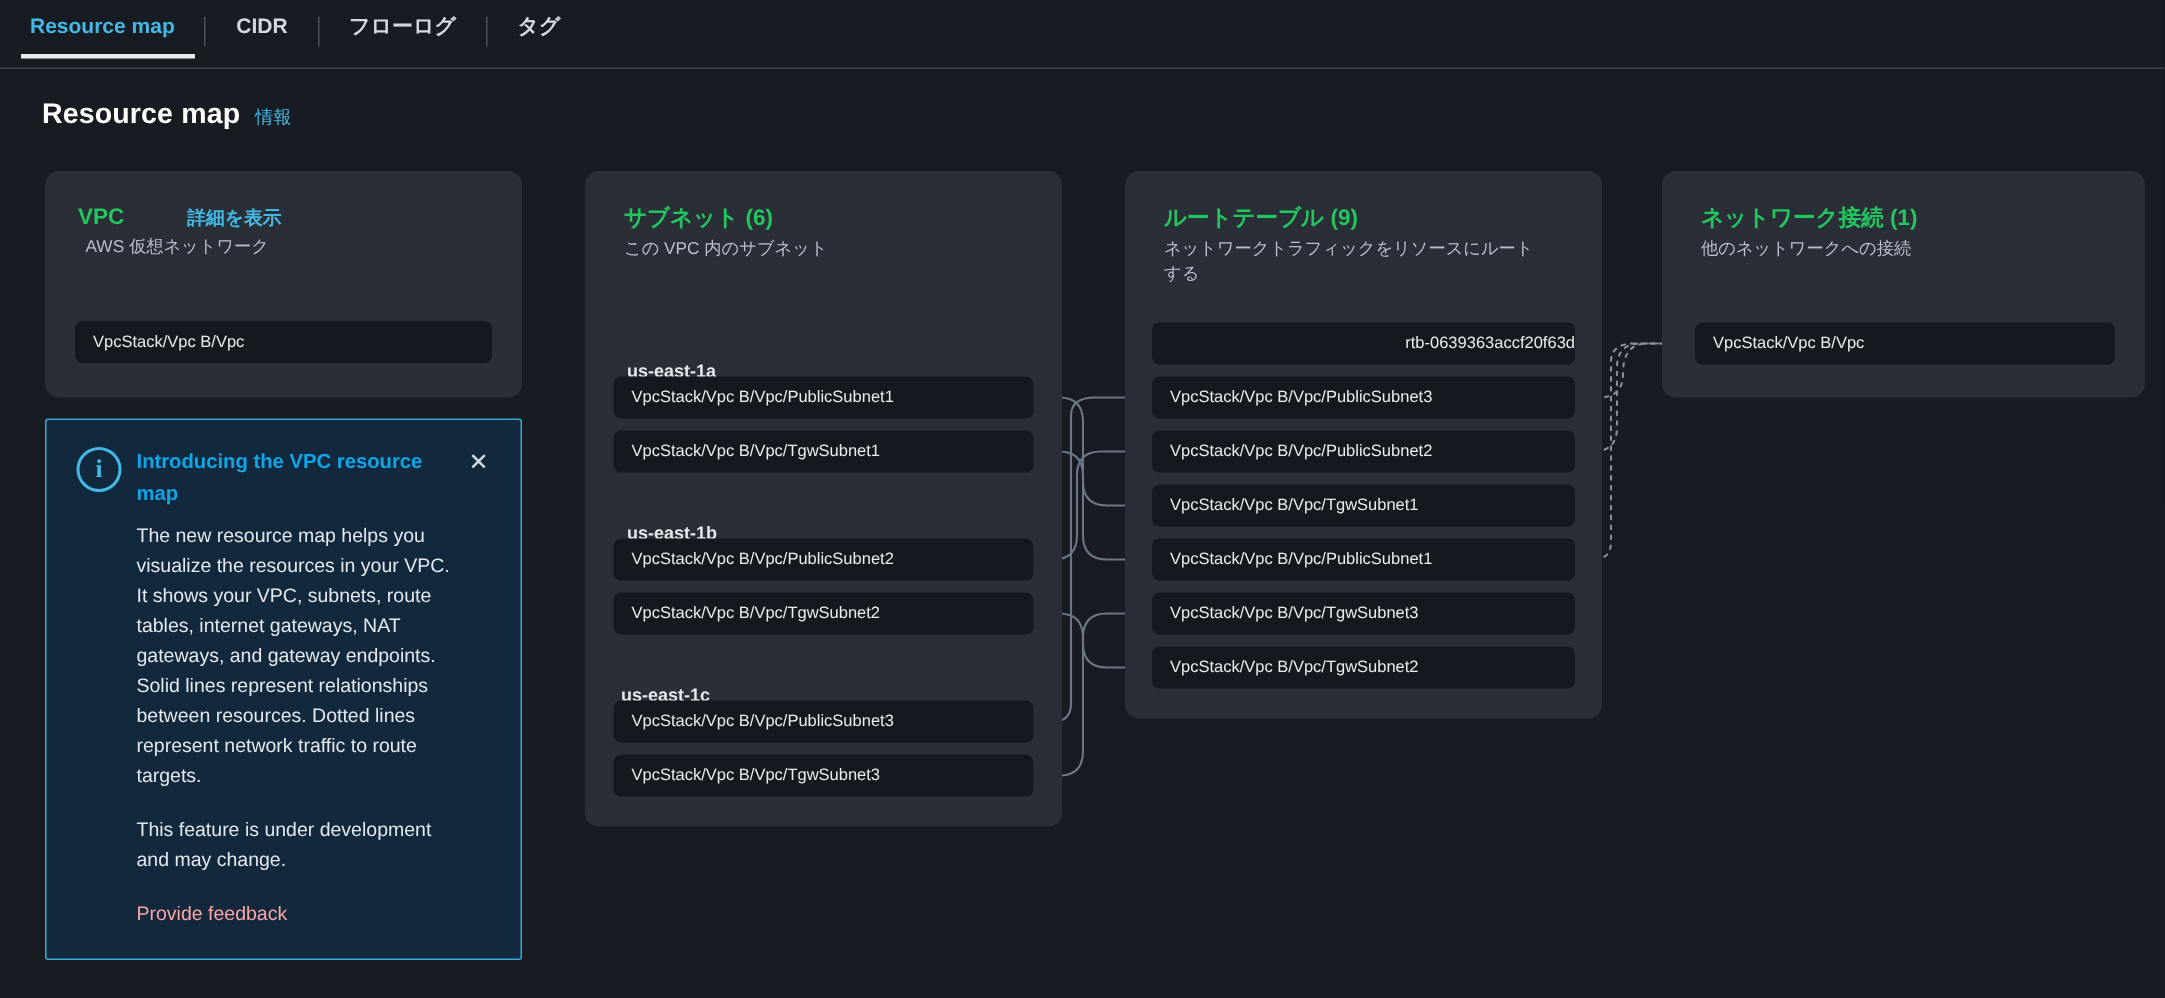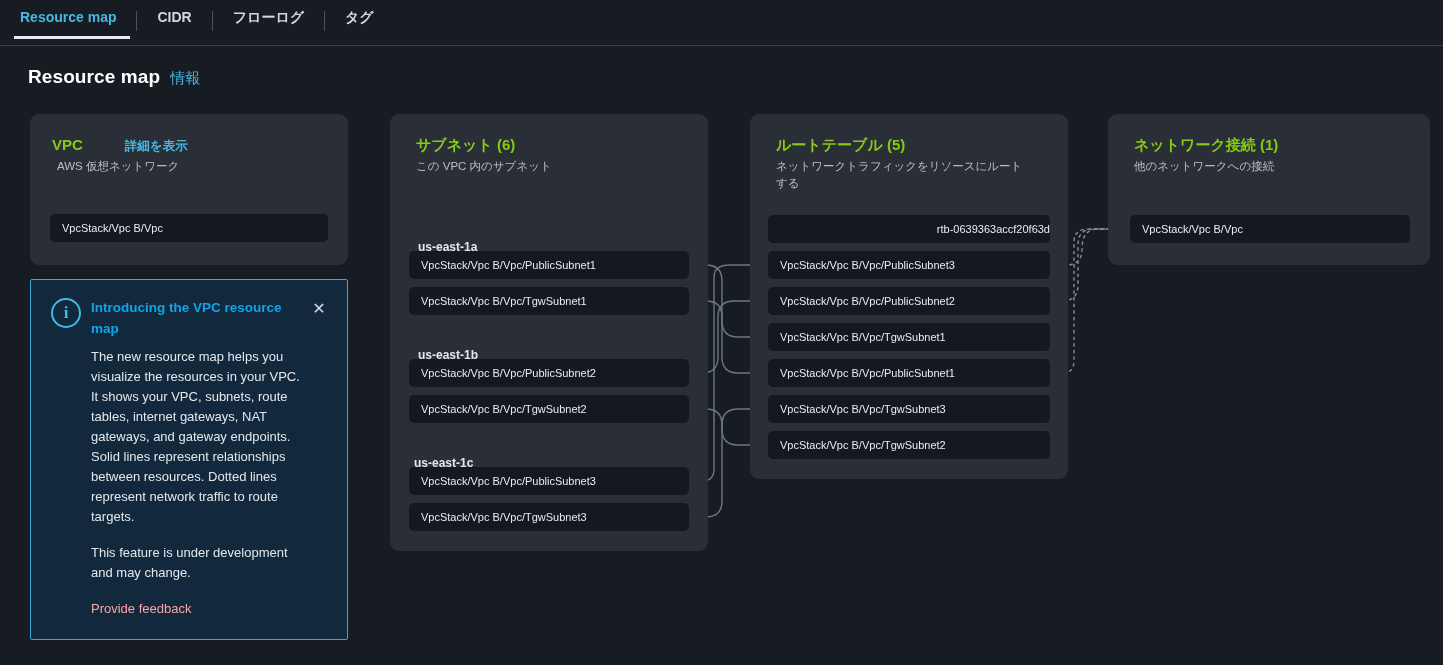--- a/index.html
+++ b/index.html
@@ -32,29 +32,29 @@
   .tab-sep {
     width: 1px; height: 20px; background: #4a525e; margin-top: 11px; flex: 0 0 1px;
   }
 
   
   .page-title-row {
     position: absolute; left: 28px; top: 66px;
     display: flex; align-items: baseline; gap: 10px;
   }
   .page-title { font-size: 19px; font-weight: bold; color: #ffffff; letter-spacing: .1px; }
-  .info-link { font-size: 15px; color: #44b9e6; cursor: pointer; }
+  .info-link { font-size: 12px; color: #44b9e6; cursor: pointer; }
 
   
   .panel {
     position: absolute;
     background: #2a2e36;
     border-radius: 9px;
   }
-  .panel-title { font-size: 15px; font-weight: bold; color: #84cc16; }
+  .panel-title { font-size: 15px; font-weight: bold; color: #22c55e; }
   .panel-sub { font-size: 11.5px; color: #b9c0c9; line-height: 1.45; margin-top: 3px; }
   .panel-head { padding: 22px 22px 0 26px; }
 
   .az-label {
     font-size: 12px; font-weight: bold; color: #e4e8ec;
     padding-left: 28px; height: 16px; line-height: 16px;
   }
   .node {
     position: absolute;
     background: #14181f;
@@ -192,21 +192,21 @@
     <div class="node" style="left:19px; top:353px; width:280px; height:28px;">
       <span>VpcStack/Vpc B/Vpc/PublicSubnet3</span>
     </div>
     <div class="node" style="left:19px; top:389px; width:280px; height:28px;">
       <span>VpcStack/Vpc B/Vpc/TgwSubnet3</span>
     </div>
   </div>
 
   <div class="panel" style="left:750px; top:114px; width:318px; height:365px;">
     <div class="panel-head">
-      <div class="panel-title">ルートテーブル (5)</div>
+      <div class="panel-title">ルートテーブル (9)</div>
       <div class="panel-sub" style="width:258px;">ネットワークトラフィックをリソースにルートする</div>
     </div>
     <div class="node" style="left:18px; top:101px; width:282px; height:28px;justify-content:flex-end;">
       <span>rtb-0639363accf20f63d</span>
     </div>
     <div class="node" style="left:18px; top:137px; width:282px; height:28px;">
       <span>VpcStack/Vpc B/Vpc/PublicSubnet3</span>
     </div>
     <div class="node" style="left:18px; top:173px; width:282px; height:28px;">
       <span>VpcStack/Vpc B/Vpc/PublicSubnet2</span>

